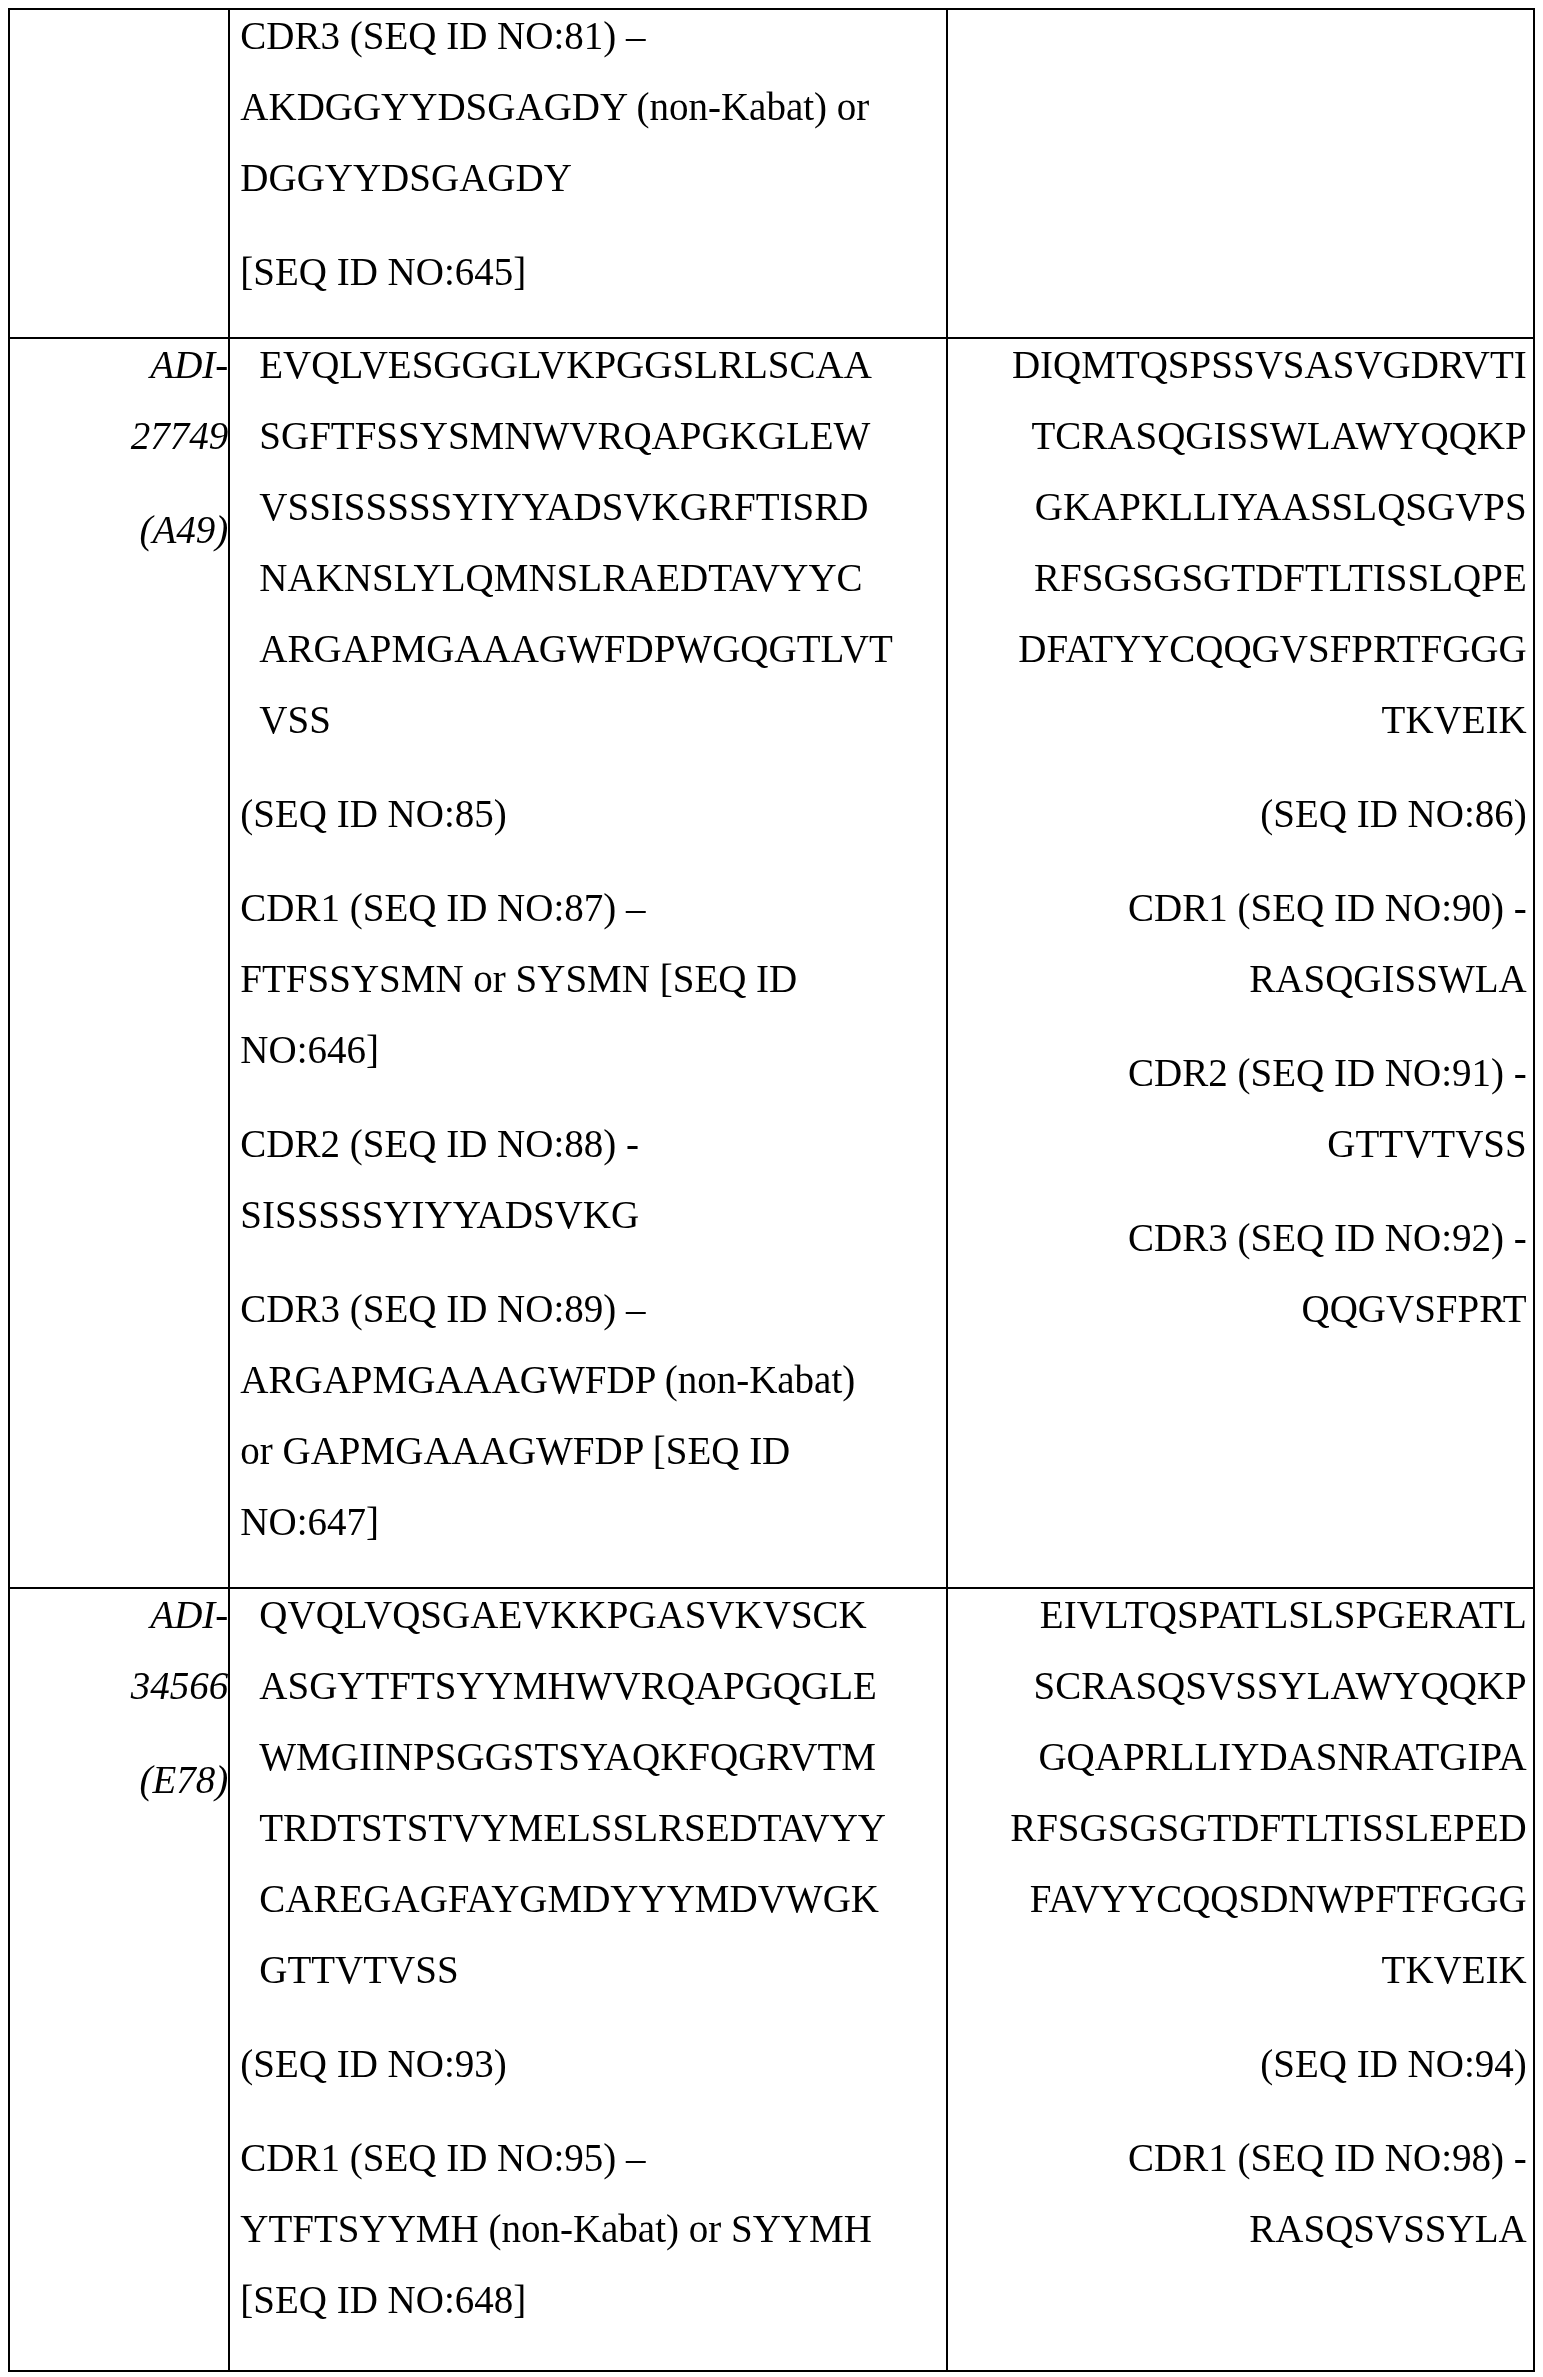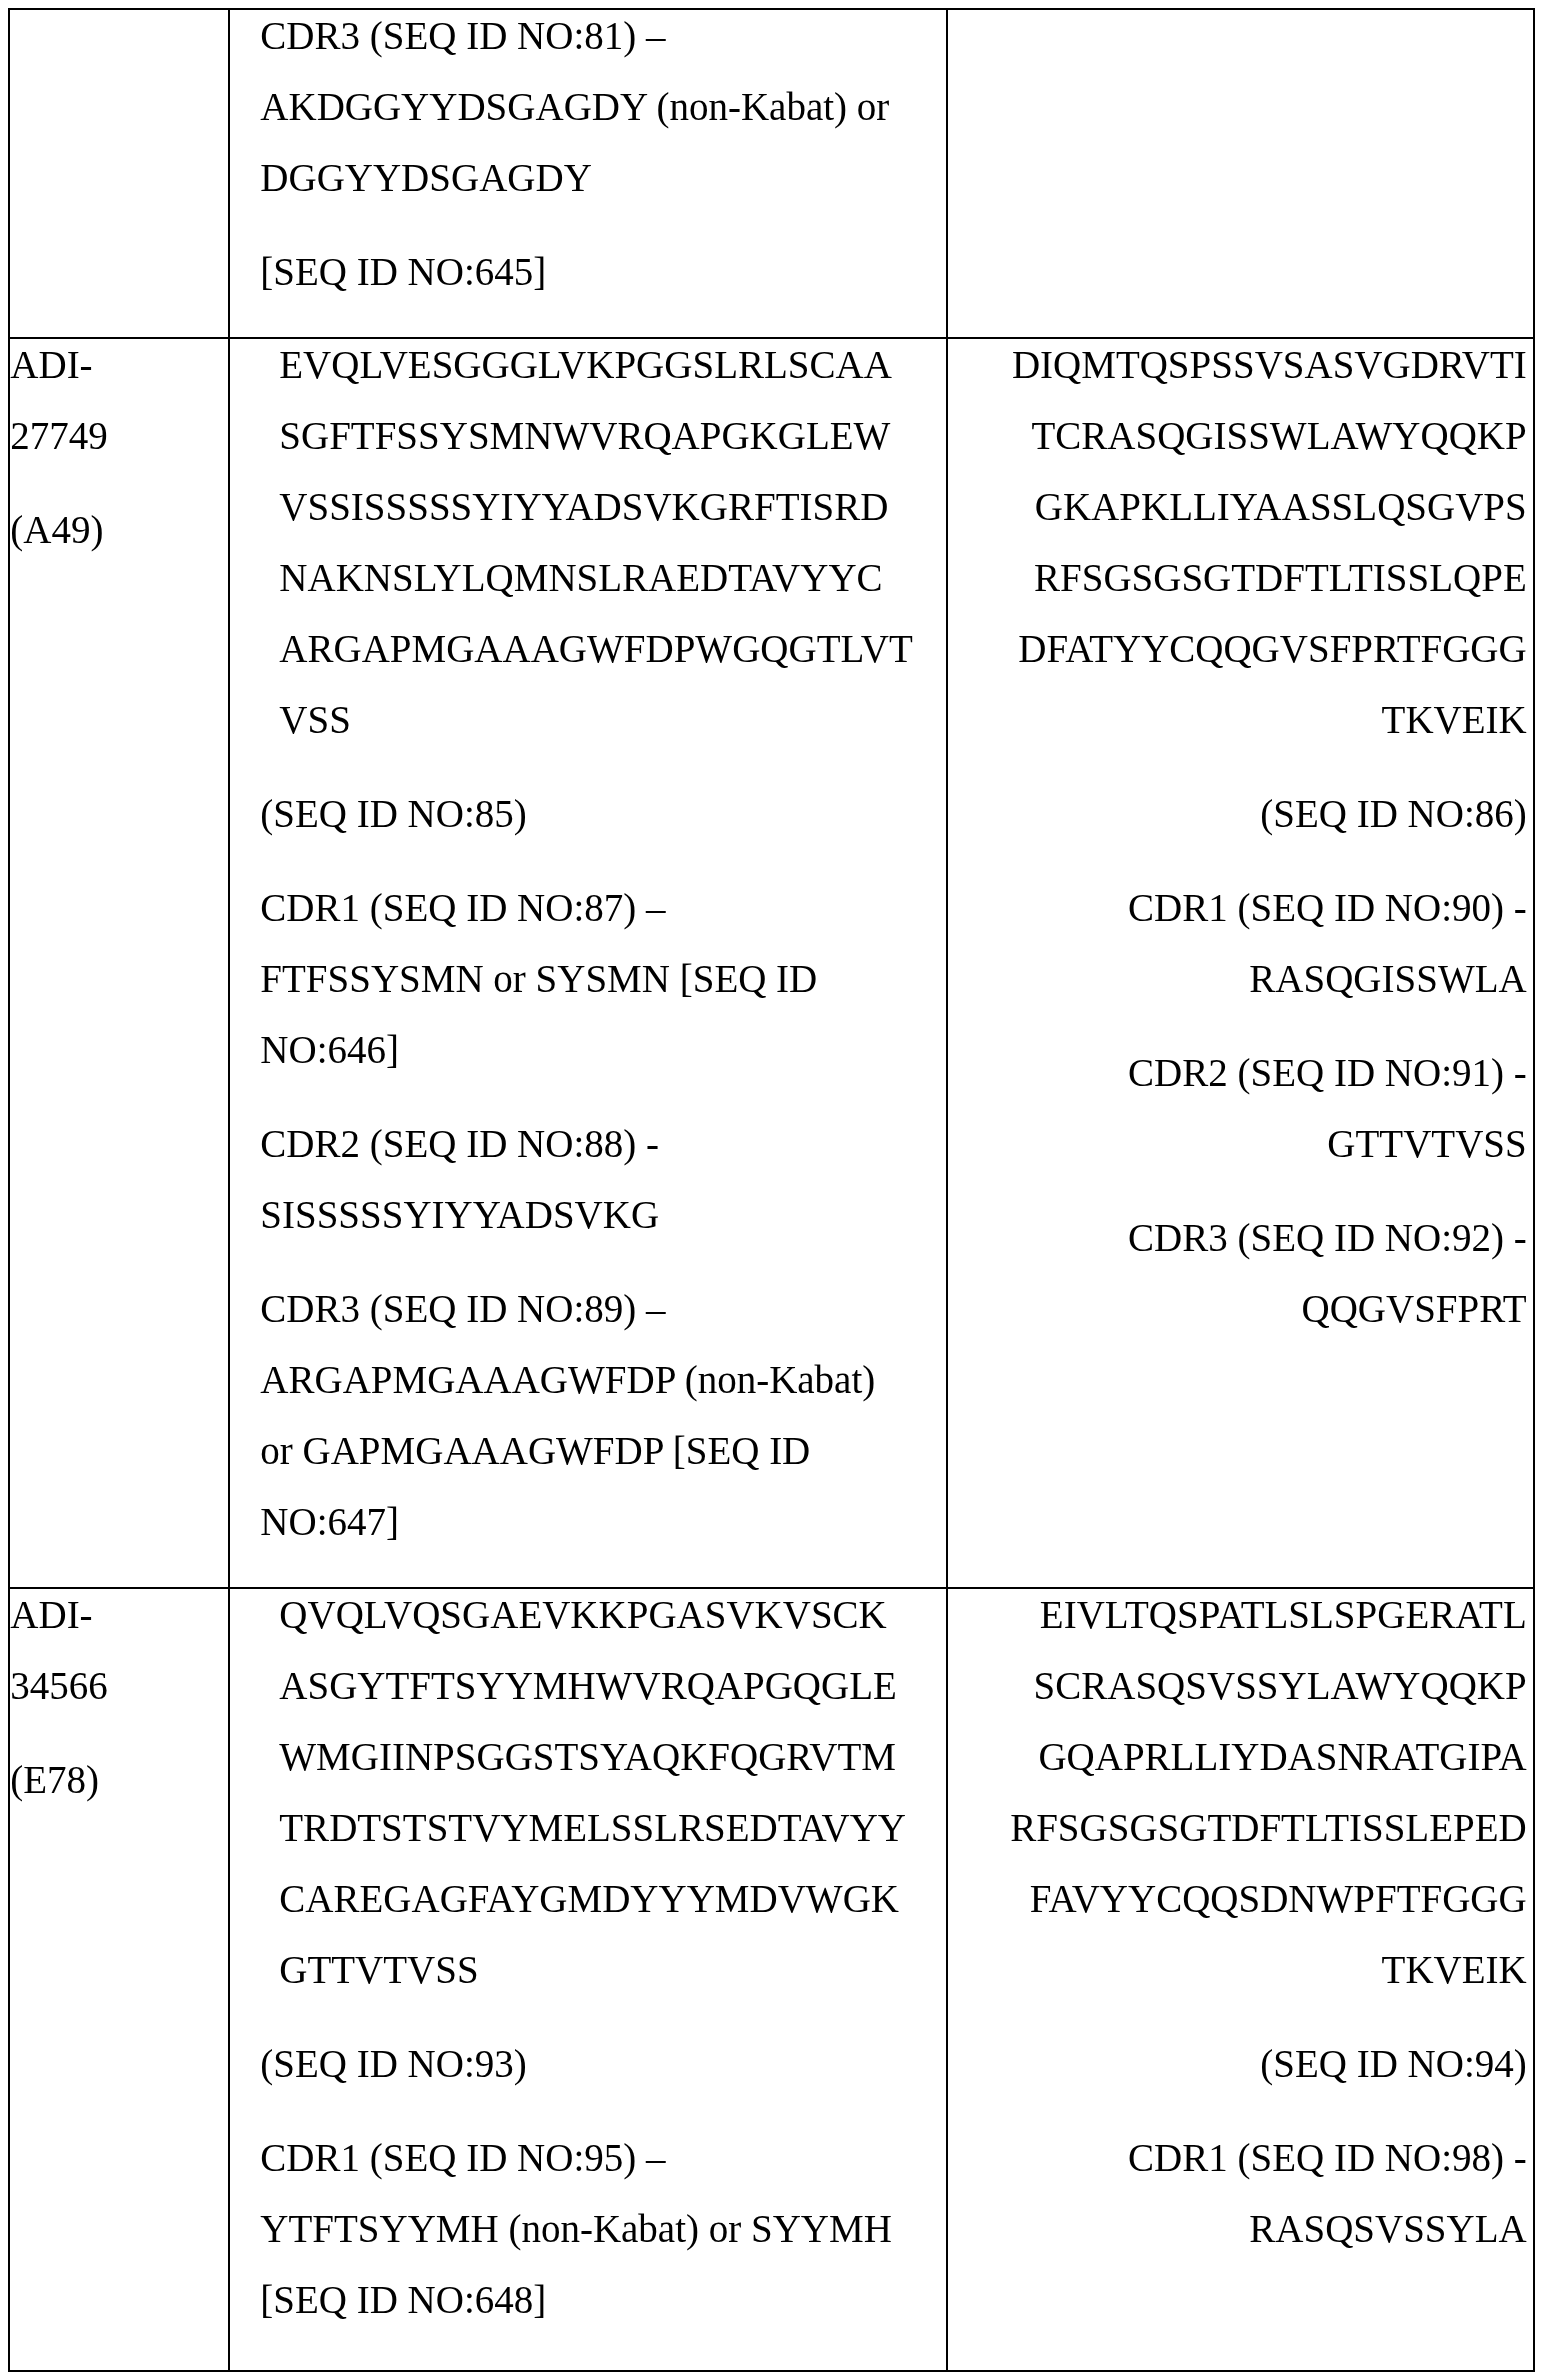--- a/index.html
+++ b/index.html
@@ -23,30 +23,30 @@
     border-collapse: collapse;
     table-layout: fixed;
   }
   .seq-table td {
     border: 2.5px solid #000000;
     vertical-align: top;
     padding: 0;
     font-size: 39px;
     line-height: 71px;
   }
-  .seq-table td.col-id { width: 218px; text-align: left; }
+  .seq-table td.col-id { width: 218px; text-align: right; font-style: italic; }
   .seq-table td.col-vh { width: 716px; }
   .seq-table td.col-vl { width: auto; text-align: right; }
 
   .cell-inner {
     position: relative;
     margin-top: -10px;
   }
   .col-vh .cell-inner, .col-vl .cell-inner {
-    padding-left: 30px;
+    padding-left: 10px;
     padding-right: 6.6px;
   }
   .para {
     margin: 0 0 23px 0;
     white-space: pre-line;
     word-break: break-all;
   }
   .para.seq { word-break: break-all; margin-left: 19px; }
 
   tr.row-0 td { height: 327px; }

